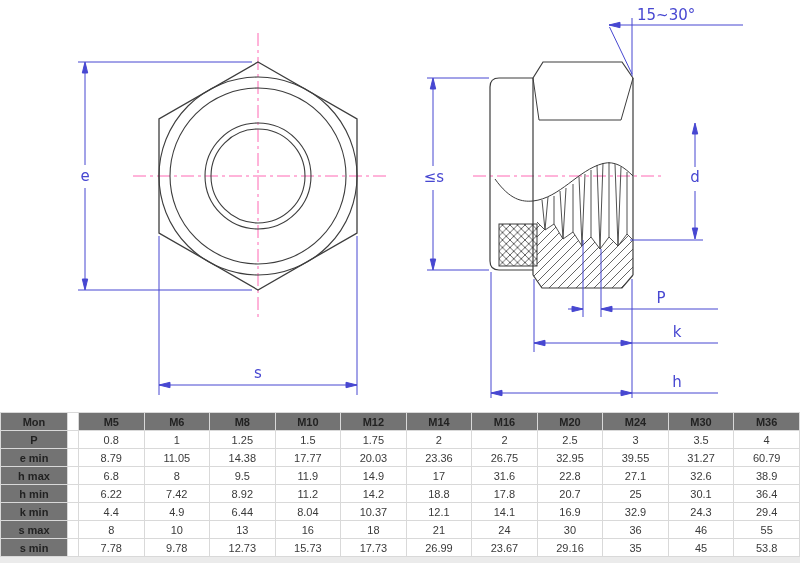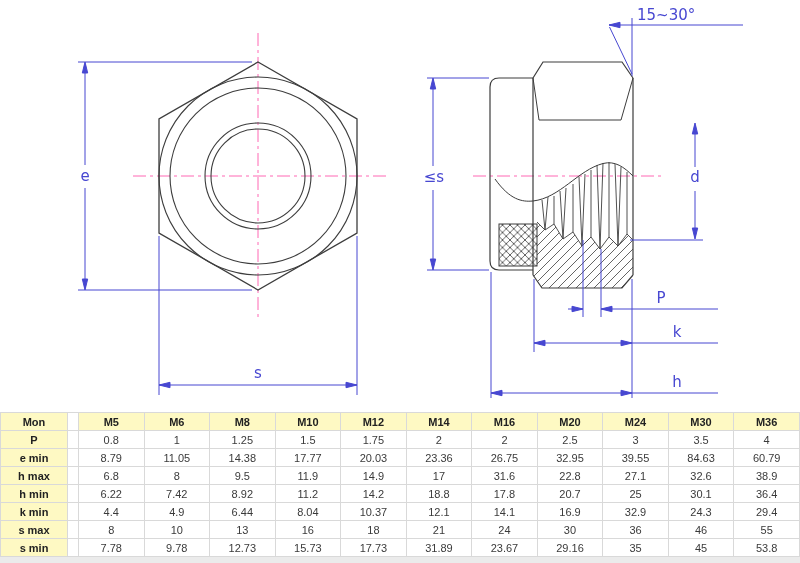--- a/index.html
+++ b/index.html
@@ -5,21 +5,21 @@
   html,body{margin:0;padding:0;background:#fff;}
   #stage{position:relative;width:800px;height:563px;background:#fff;overflow:hidden;
          font-family:"Liberation Sans",sans-serif;}
   #drawing{position:absolute;left:0;top:0;}
   .dim-text{font-family:"DejaVu Sans",sans-serif;font-size:15px;fill:#4747d1;}
   
   #spec-table{position:absolute;left:0;top:412px;width:800px;border-collapse:collapse;
               table-layout:fixed;font-family:"Liberation Sans",sans-serif;}
   #spec-table th,#spec-table td{border:1px solid #d9d9d9;height:17px;padding:0;margin:0;
               text-align:center;vertical-align:middle;overflow:hidden;white-space:nowrap;}
-  #spec-table th{background:#fef9c3;font-size:11px;font-weight:700;color:#222;}
+  #spec-table th{background:#737373;font-size:11px;font-weight:700;color:#222;}
   #spec-table th.narrow,#spec-table td.narrow{background:#fff;}
   #spec-table td{background:#fff;font-size:11px;font-weight:400;color:#3a3a3a;}
   #table-footer-strip{position:absolute;left:0;top:556px;width:800px;height:7px;background:#ebebeb;
               border-top:1px solid #d9d9d9;box-sizing:border-box;}
 </style>
 </head>
 <body>
 
 <div id="stage">
 
@@ -183,21 +183,21 @@
           <td class="narrow"></td>
           <td>8.79</td>
           <td>11.05</td>
           <td>14.38</td>
           <td>17.77</td>
           <td>20.03</td>
           <td>23.36</td>
           <td>26.75</td>
           <td>32.95</td>
           <td>39.55</td>
-          <td>84.63</td>
+          <td>31.27</td>
           <td>60.79</td>
         </tr>
         <tr>
           <th class="lbl">h max</th>
           <td class="narrow"></td>
           <td>6.8</td>
           <td>8</td>
           <td>9.5</td>
           <td>11.9</td>
           <td>14.9</td>
@@ -254,21 +254,21 @@
           <td>55</td>
         </tr>
         <tr>
           <th class="lbl">s min</th>
           <td class="narrow"></td>
           <td>7.78</td>
           <td>9.78</td>
           <td>12.73</td>
           <td>15.73</td>
           <td>17.73</td>
-          <td>31.89</td>
+          <td>26.99</td>
           <td>23.67</td>
           <td>29.16</td>
           <td>35</td>
           <td>45</td>
           <td>53.8</td>
         </tr>
       </tbody>
   </table>
   <div id="table-footer-strip"></div>
 

